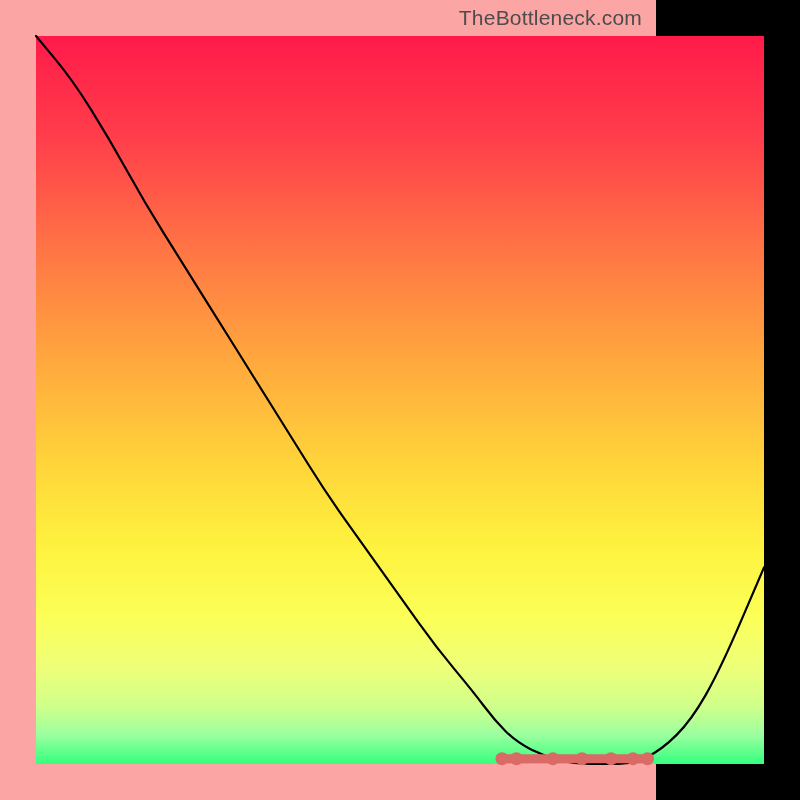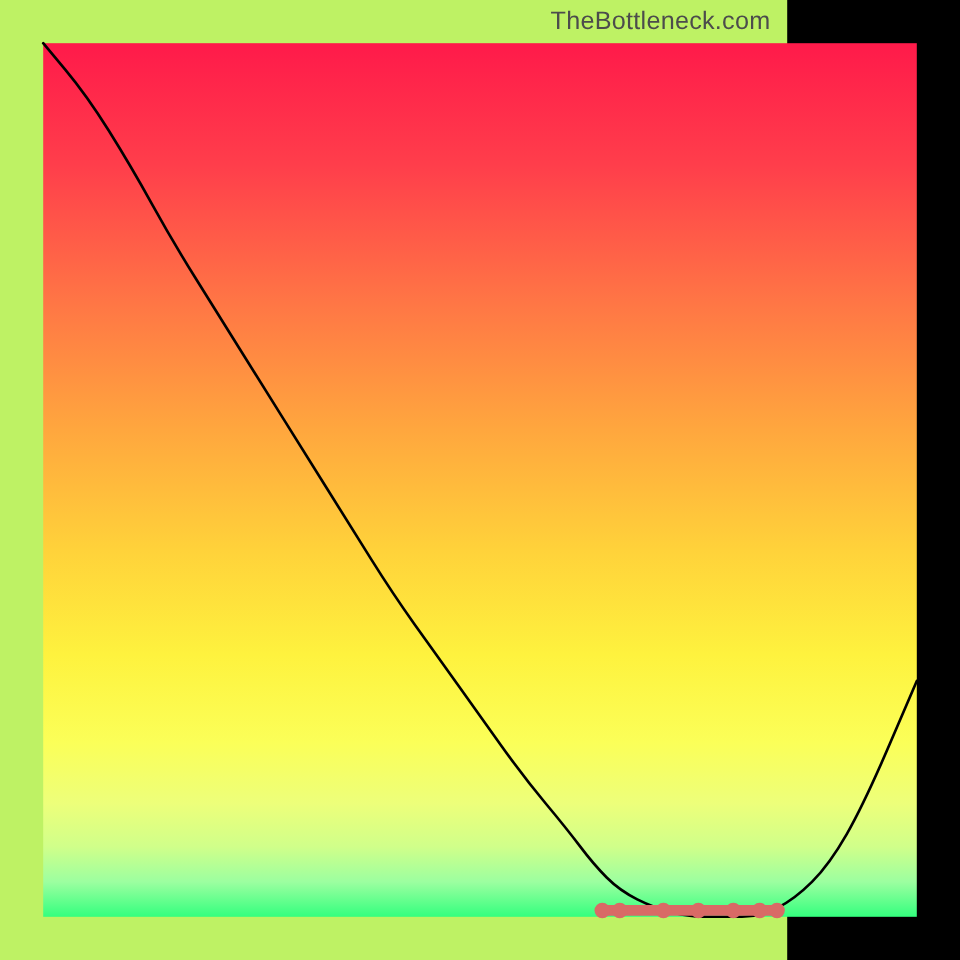--- a/index.html
+++ b/index.html
@@ -10,21 +10,21 @@
     background: #000;
     overflow: hidden;
     font-family: Arial, Helvetica, sans-serif;
   }
   .frame {
     position: absolute;
     top: 0;
     left: 0;
     width: 656px;
     height: 800px;
-    background: #bef264;
+    background: #fca5a5;
   }
   .plot-area {
     position: absolute;
     top: 36px;
     left: 36px;
     width: 728px;
     height: 728px;
     background: linear-gradient(to bottom,
       #ff1a4a 0%,
       #ff3e4b 14%,

